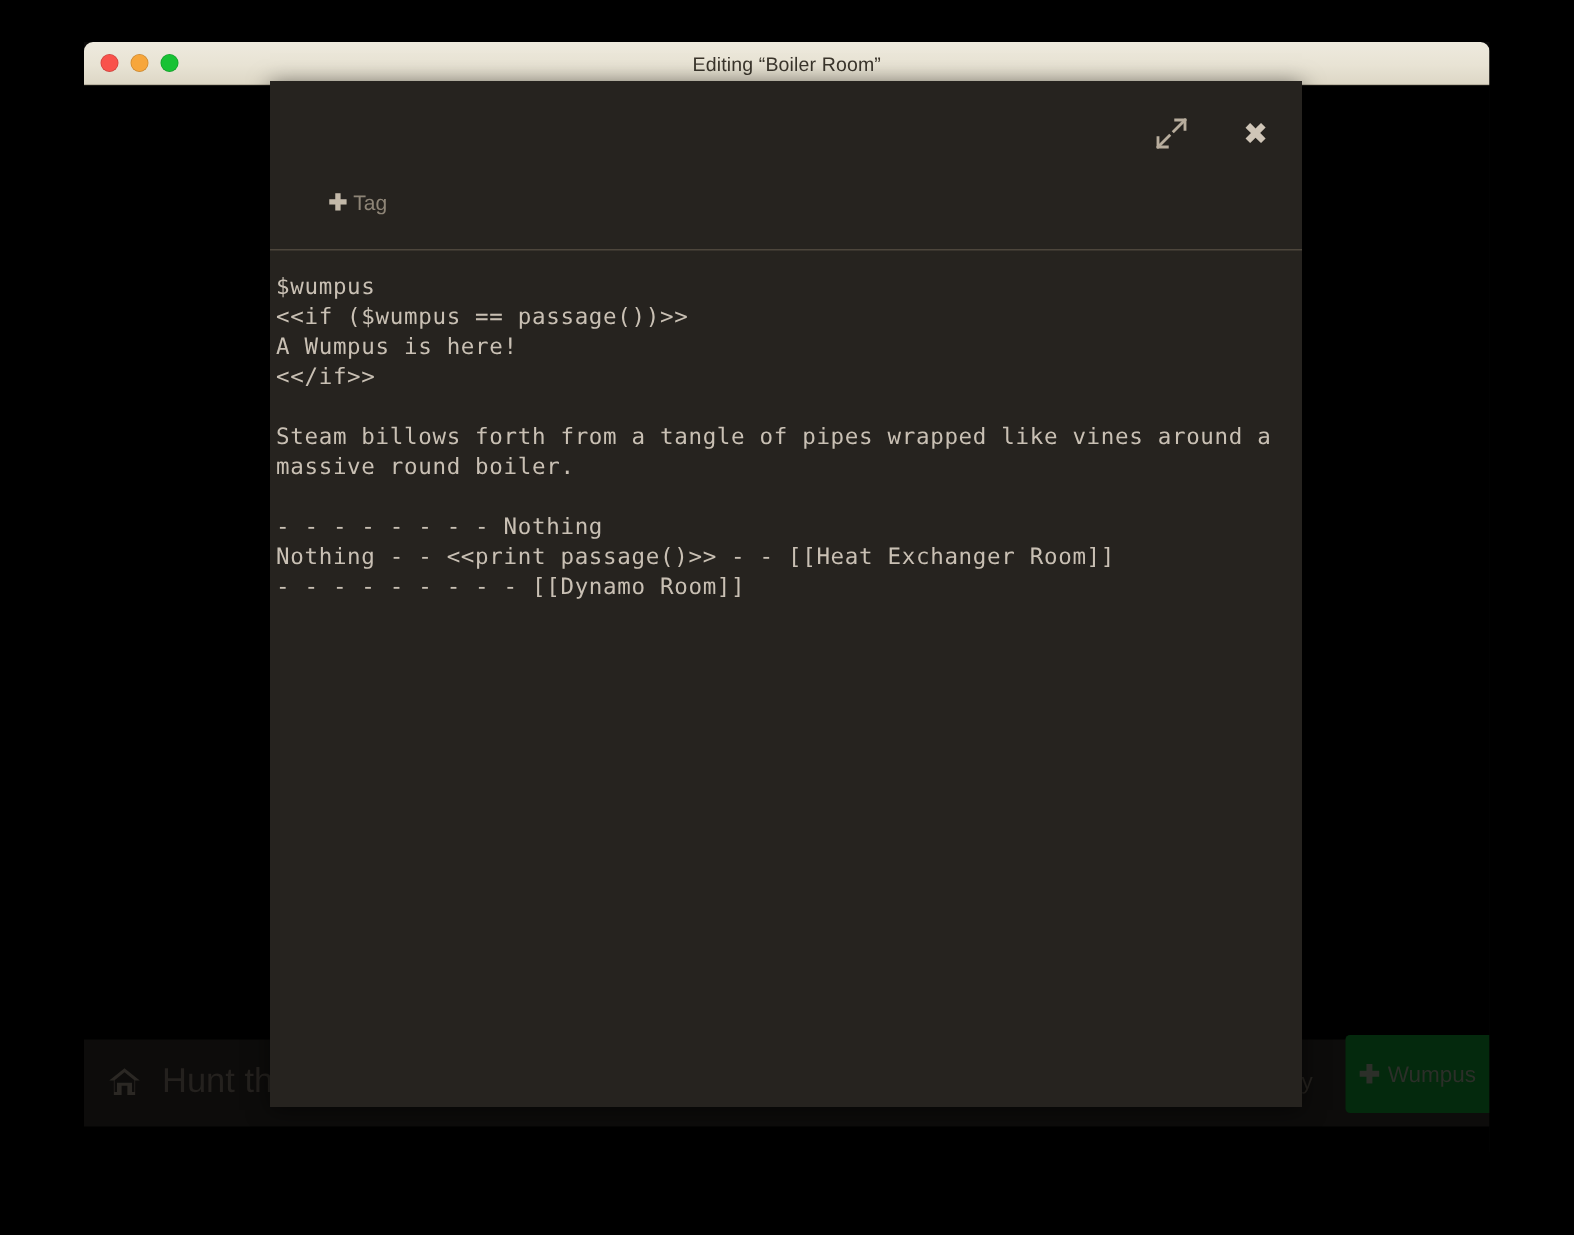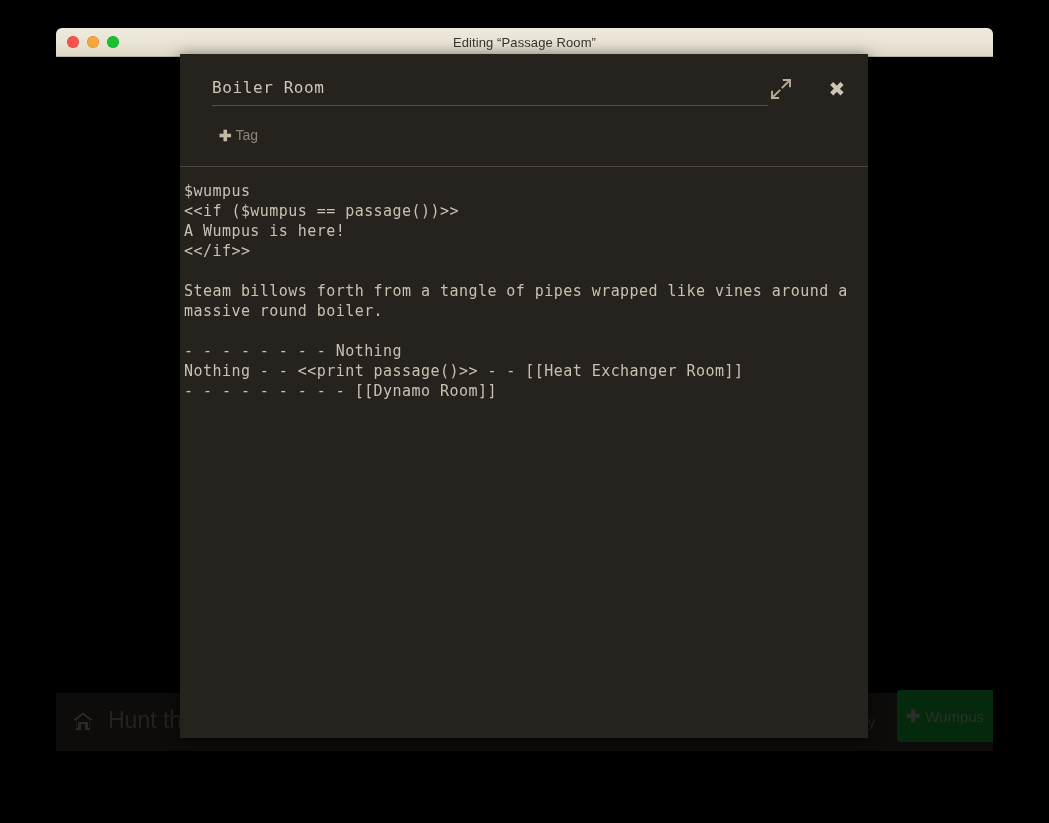--- a/index.html
+++ b/index.html
@@ -247,21 +247,21 @@
 <body>
 
 <div id="app-backdrop"></div>
 
 <div id="window-titlebar">
   <div class="traffic-lights">
     <span class="traffic-light tl-close"></span>
     <span class="traffic-light tl-min"></span>
     <span class="traffic-light tl-max"></span>
   </div>
-  <div id="window-title">Editing “Passage Room”</div>
+  <div id="window-title">Editing “Boiler Room”</div>
 </div>
 
 <div id="app-body">
 
   <div id="app-toolbar">
     <span id="home-icon">
       <svg viewBox="0 0 24 24" width="24" height="24" fill="currentColor" aria-hidden="true">
         <path d="M12 3.2 1.8 11.3h3.1V21h5.2v-6.1h3.8V21h5.2v-9.7h3.1L12 3.2zm0 2.6 6.6 5.3V19h-1.6v-6.1H7v6.1H5.4v-7.9L12 5.8z"></path>
       </svg>
     </span>
@@ -273,21 +273,20 @@
     <span class="plus-glyph">✚</span>
     <span>Wumpus</span>
   </button>
 
 </div>
 
 <div id="passage-editor">
 
   <div id="editor-header">
 
-    <input id="passage-name-input" type="text" value="Boiler Room" style="">
 
     <span id="expand-icon">
       <svg viewBox="0 0 22 22" width="22" height="22" fill="none" stroke="currentColor" stroke-width="1.9" stroke-linecap="square" aria-hidden="true">
         <line x1="20" y1="2" x2="12.5" y2="9.5"></line>
         <polyline points="13.8,2 20,2 20,8.2"></polyline>
         <line x1="2" y1="20" x2="9.5" y2="12.5"></line>
         <polyline points="8.2,20 2,20 2,13.8"></polyline>
       </svg>
     </span>
 

